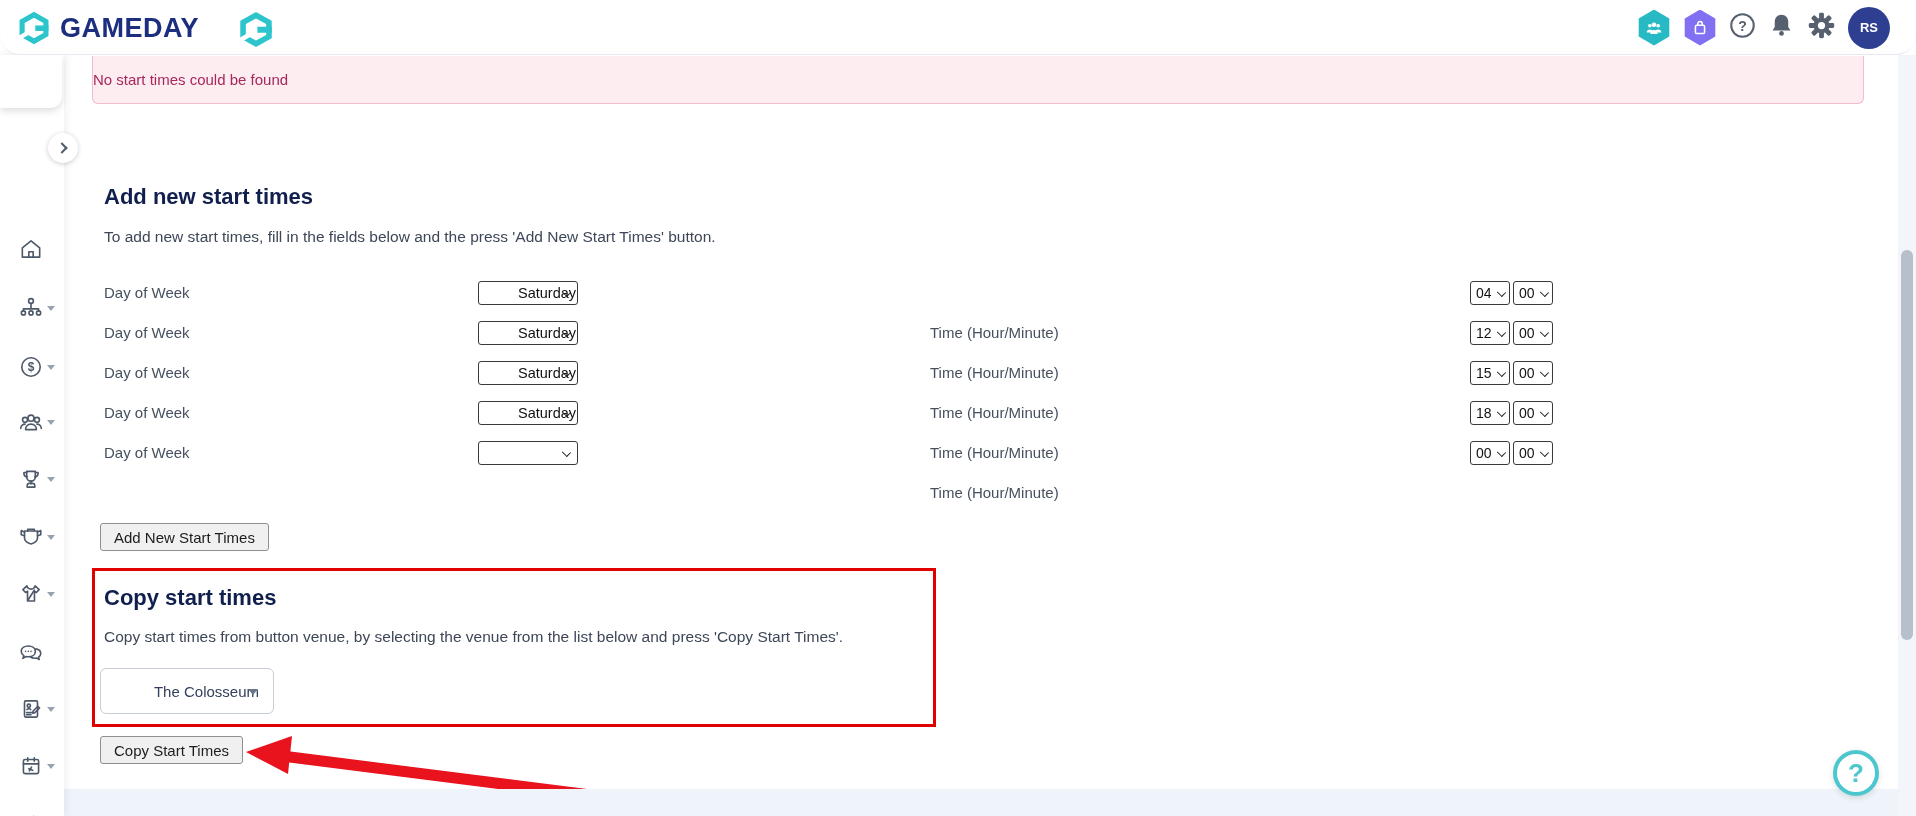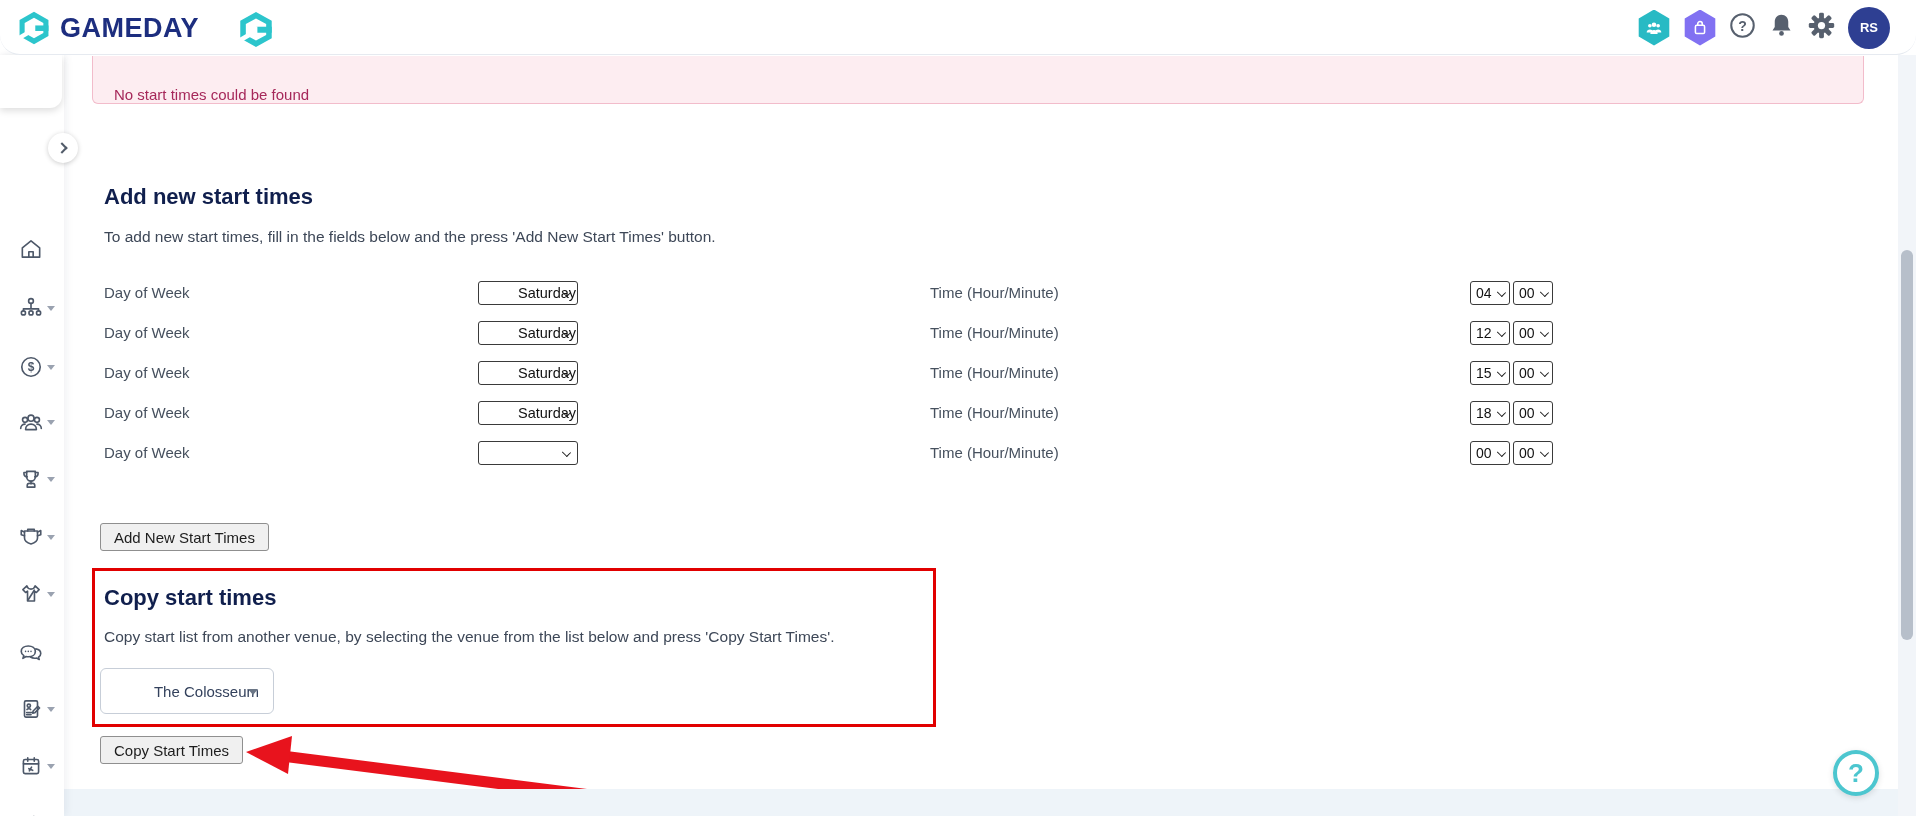--- a/index.html
+++ b/index.html
@@ -39,26 +39,26 @@
                 justify-content:center; z-index:25; }
   .chev-right { width:8px; height:8px; border-top:2px solid #515b69; border-right:2px solid #515b69;
                 transform:rotate(45deg); margin-left:-3px; }
   .side-item { position:absolute; left:18px; width:26px; height:26px; }
   .side-caret { position:absolute; left:47px; width:0; height:0; border-left:4.5px solid transparent;
                 border-right:4.5px solid transparent; border-top:5.5px solid #9aa2b0; }
   .side-item svg { stroke:#4d5869; fill:none; stroke-width:1.5; stroke-linecap:round; stroke-linejoin:round; }
   
   .alert { position:absolute; left:92px; top:56px; width:1772px; height:48px; background:#fdedf1;
            border:1px solid #f2bccb; border-top:none; border-radius:0 0 6px 6px;
-           display:flex; align-items:flex-end; padding-left:21px; }
+           display:flex; align-items:center; }
   .alert span { color:#a6285a; font-size:15px; }
   .h1 { position:absolute; left:104px; font-size:22px; font-weight:800; color:#101f4d; }
   .para { position:absolute; left:104px; font-size:15.5px; color:#3d4757; }
   .row-label { position:absolute; left:104px; font-size:15px; color:#46505e; line-height:24px; }
-  .time-label { position:absolute; left:930px; font-size:15px; color:#46505e; line-height:24px; }
+  .time-label { position:absolute; left:930px; font-size:15px; color:#46505e; line-height:24px;margin-top:40px; }
   
   .sel { position:absolute; height:24px; background:#fff; border:1px solid #3a3a3a; border-radius:3px;
          font-size:14.5px; color:#111; display:flex; align-items:center; padding-left:6px; cursor:default; }
   .sel .sc { position:absolute; right:7px; top:7px; width:7px; height:7px; border-right:1.9px solid #1a1a1a;
              border-bottom:1.9px solid #1a1a1a; transform:rotate(45deg) scale(1,.85); }
   .sel.day { left:478px; width:100px;padding-left:39px; }
   .sel.hm { width:40px; padding-left:5px; font-size:14px; }
   .btn { position:absolute; left:100px; height:28px; padding:0 13px; background:#f0f0f0;
          border:1px solid #8f8f8f; border-radius:3px; font-size:15px; color:#1d1d1d;
          font-family:"Liberation Sans", sans-serif; display:flex; align-items:center; }
@@ -334,21 +334,21 @@
     </span>
   <span class="sel hm" style="top:441px;left:1513px">
       <span>00</span>
       <span class="sc" style="right:4px"></span>
     </span>
 
   <button class="btn" style="top:523px">Add New Start Times</button>
 
   <div class="redbox"></div>
   <div class="h1" style="top:585px">Copy start times</div>
-  <div class="para" style="top:628px">Copy start list from another venue, by selecting the venue from the list below and press 'Copy Start Times'.</div>
+  <div class="para" style="top:628px">Copy start times from button venue, by selecting the venue from the list below and press 'Copy Start Times'.</div>
   <div class="venue-sel">
     <span>The Colosseum</span>
     <span class="venue-caret"></span>
   </div>
 
   <button class="btn" style="top:736px">Copy Start Times</button>
 
   <svg class="arrow-svg" width="390" height="86" viewBox="0 0 390 86">
     <path d="M374 72 L50 31" stroke="#e8131d" stroke-width="11" stroke-linecap="round" fill="none"></path>
     <polygon points="6,26 52,10 48,48" fill="#e8131d"></polygon>

